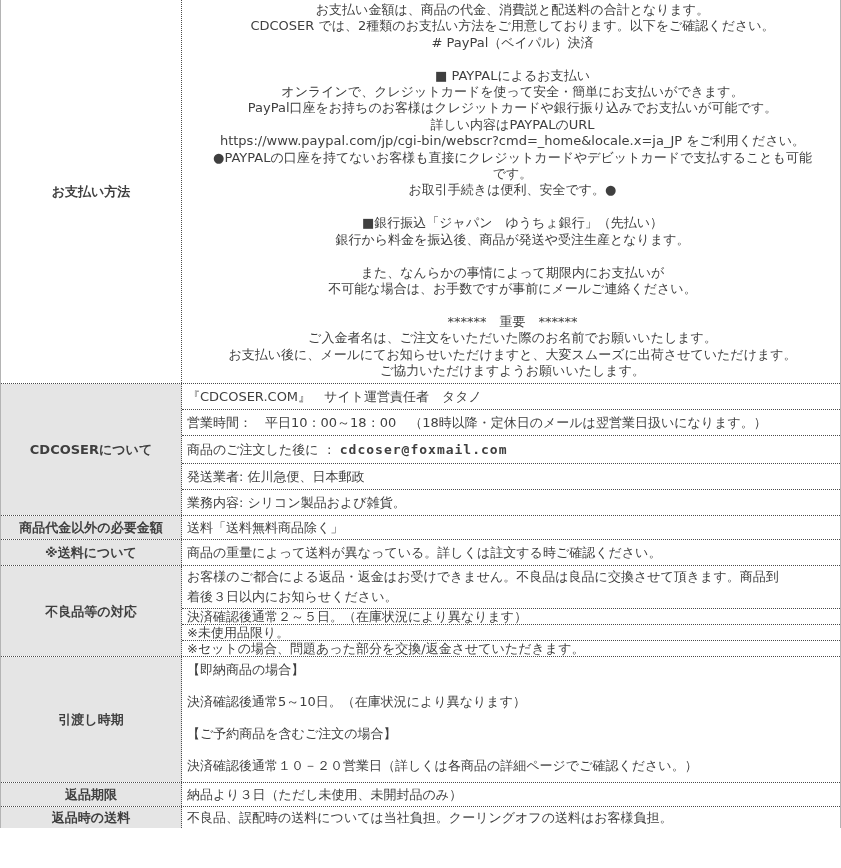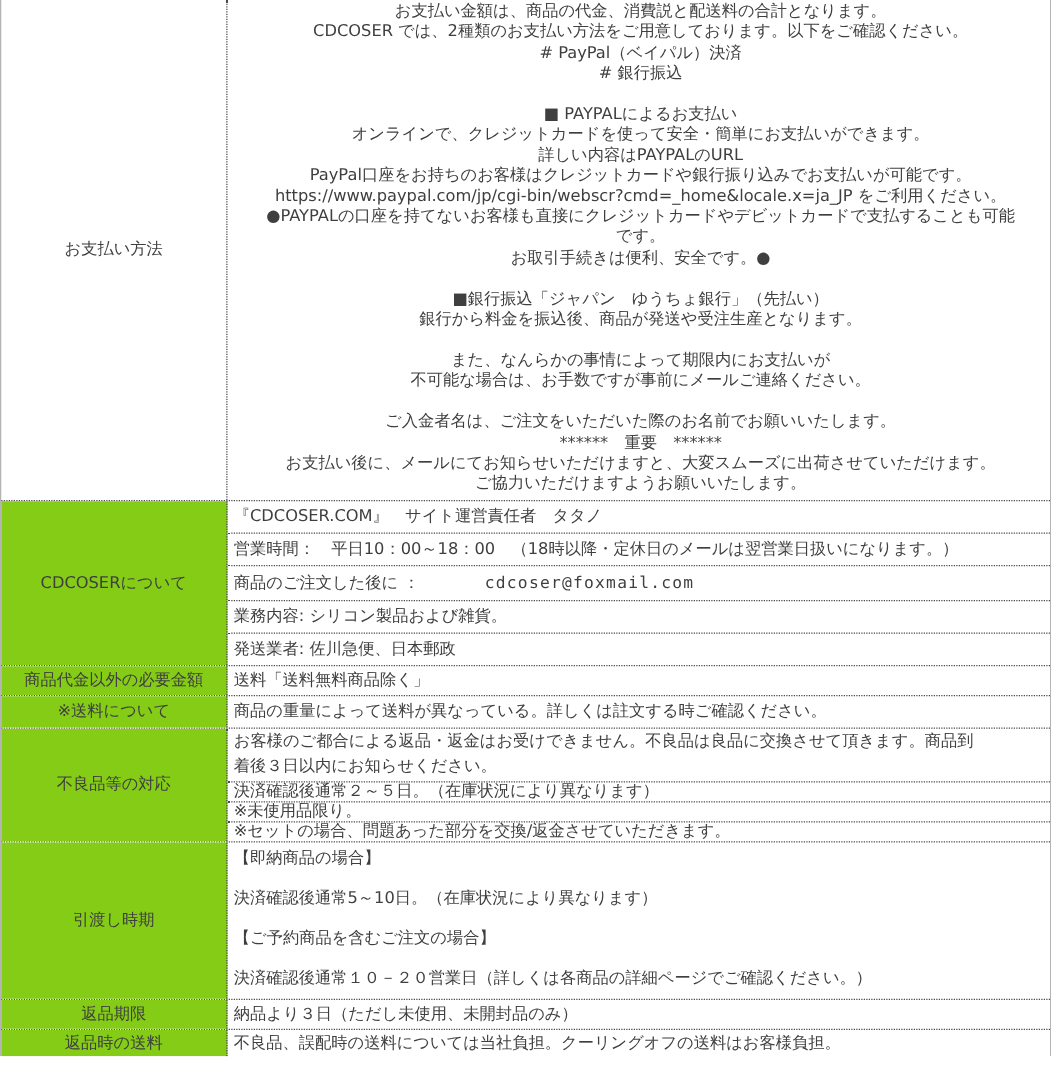--- a/index.html
+++ b/index.html
@@ -21,25 +21,25 @@
   .row + .row{border-top:1px dotted #4a4a4a;}
   .rowheader{
     flex:0 0 181px;
     width:181px;
     box-sizing:border-box;
     border-right:1px dotted #4a4a4a;
     display:flex;
     align-items:center;
     justify-content:center;
     text-align:center;
-    font-weight:normal;
+    font-weight:bold;
     padding:2px 8px;
     line-height:17px;
   }
-  .row.ivory .rowheader{background:#84cc16;}
+  .row.ivory .rowheader{background:#e5e5e5;}
   .rowcontent{flex:1;display:flex;flex-direction:column;min-width:0;}
   .cell{box-sizing:border-box;padding:3px 2px 3px 5px;}
   .cell + .cell{border-top:1px dotted #4a4a4a;}
   .line{line-height:17px;min-height:17px;white-space:normal;word-break:break-all;}
   .line.blank{min-height:16px;}
 
   
   .row-payment .cell{padding:2px 2px 4px 5px;}
   .row-payment .line{line-height:16.4px;min-height:16.4px;text-align:center;}
 
@@ -59,77 +59,75 @@
   .row-delivery .line{line-height:16px;min-height:16px;}
 
   .row-deadline .cell{padding:0 2px 0 5px;}
   .row-deadline .line{line-height:15px;min-height:15px;}
 
   .row-return-deadline .cell{padding:3px 12px 3px 5px;}
   .row-return-fee .cell{padding:2px 2px 2px 5px;}
 
   .email{
     font-family:"DejaVu Sans Mono","Liberation Mono",monospace;
-    font-weight:normal;
+    font-weight:bold;
     letter-spacing:1px;
-    margin-left:48px;
   }
 </style>
 </head>
 <body>
 
 <div class="info-table">
     <div class="row row-payment">
       <div class="rowheader">お支払い方法</div>
       <div class="rowcontent">
         <div class="cell cell-0">
           <div class="line">お支払い金額は、商品の代金、消費説と配送料の合計となります。</div>
           <div class="line">CDCOSER では、2種類のお支払い方法をご用意しております。以下をご確認ください。</div>
           <div class="line"># PayPal（ベイパル）決済</div>
-          <div class="line"># 銀行振込</div>
           <div class="line blank">&nbsp;</div>
           <div class="line">■ PAYPALによるお支払い</div>
           <div class="line">オンラインで、クレジットカードを使って安全・簡単にお支払いができます。</div>
+          <div class="line">PayPal口座をお持ちのお客様はクレジットカードや銀行振り込みでお支払いが可能です。</div>
           <div class="line">詳しい内容はPAYPALのURL</div>
-          <div class="line">PayPal口座をお持ちのお客様はクレジットカードや銀行振り込みでお支払いが可能です。</div>
           <div class="line">https://www.paypal.com/jp/cgi-bin/webscr?cmd=_home&amp;locale.x=ja_JP をご利用ください。</div>
           <div class="line">●PAYPALの口座を持てないお客様も直接にクレジットカードやデビットカードで支払することも可能</div>
           <div class="line">です。</div>
           <div class="line">お取引手続きは便利、安全です。●</div>
           <div class="line blank">&nbsp;</div>
           <div class="line">■銀行振込「ジャパン　ゆうちょ銀行」（先払い）</div>
           <div class="line">銀行から料金を振込後、商品が発送や受注生産となります。</div>
           <div class="line blank">&nbsp;</div>
           <div class="line">また、なんらかの事情によって期限内にお支払いが</div>
           <div class="line">不可能な場合は、お手数ですが事前にメールご連絡ください。</div>
           <div class="line blank">&nbsp;</div>
+          <div class="line">******　重要　******</div>
           <div class="line">ご入金者名は、ご注文をいただいた際のお名前でお願いいたします。</div>
-          <div class="line">******　重要　******</div>
           <div class="line">お支払い後に、メールにてお知らせいただけますと、大変スムーズに出荷させていただけます。</div>
           <div class="line">ご協力いただけますようお願いいたします。</div>
         </div>
       </div>
     </div>
     <div class="row row-about ivory">
       <div class="rowheader">CDCOSERについて</div>
       <div class="rowcontent">
         <div class="cell cell-0">
           <div class="line">『CDCOSER.COM』　サイト運営責任者　タタノ</div>
         </div>
         <div class="cell cell-1">
           <div class="line">営業時間：　平日10：00～18：00　（18時以降・定休日のメールは翌営業日扱いになります。）</div>
         </div>
         <div class="cell cell-2">
           <div class="line"><span>商品のご注文した後に ： </span><span class="email">cdcoser@foxmail.com</span></div>
         </div>
+        <div class="cell cell-4">
+          <div class="line">発送業者: 佐川急便、日本郵政</div>
+        </div>
         <div class="cell cell-3">
           <div class="line">業務内容: シリコン製品および雑貨。</div>
-        </div>
-        <div class="cell cell-4">
-          <div class="line">発送業者: 佐川急便、日本郵政</div>
         </div>
       </div>
     </div>
     <div class="row row-extra ivory">
       <div class="rowheader">商品代金以外の必要金額</div>
       <div class="rowcontent">
         <div class="cell cell-0">
           <div class="line">送料「送料無料商品除く」</div>
         </div>
       </div>

